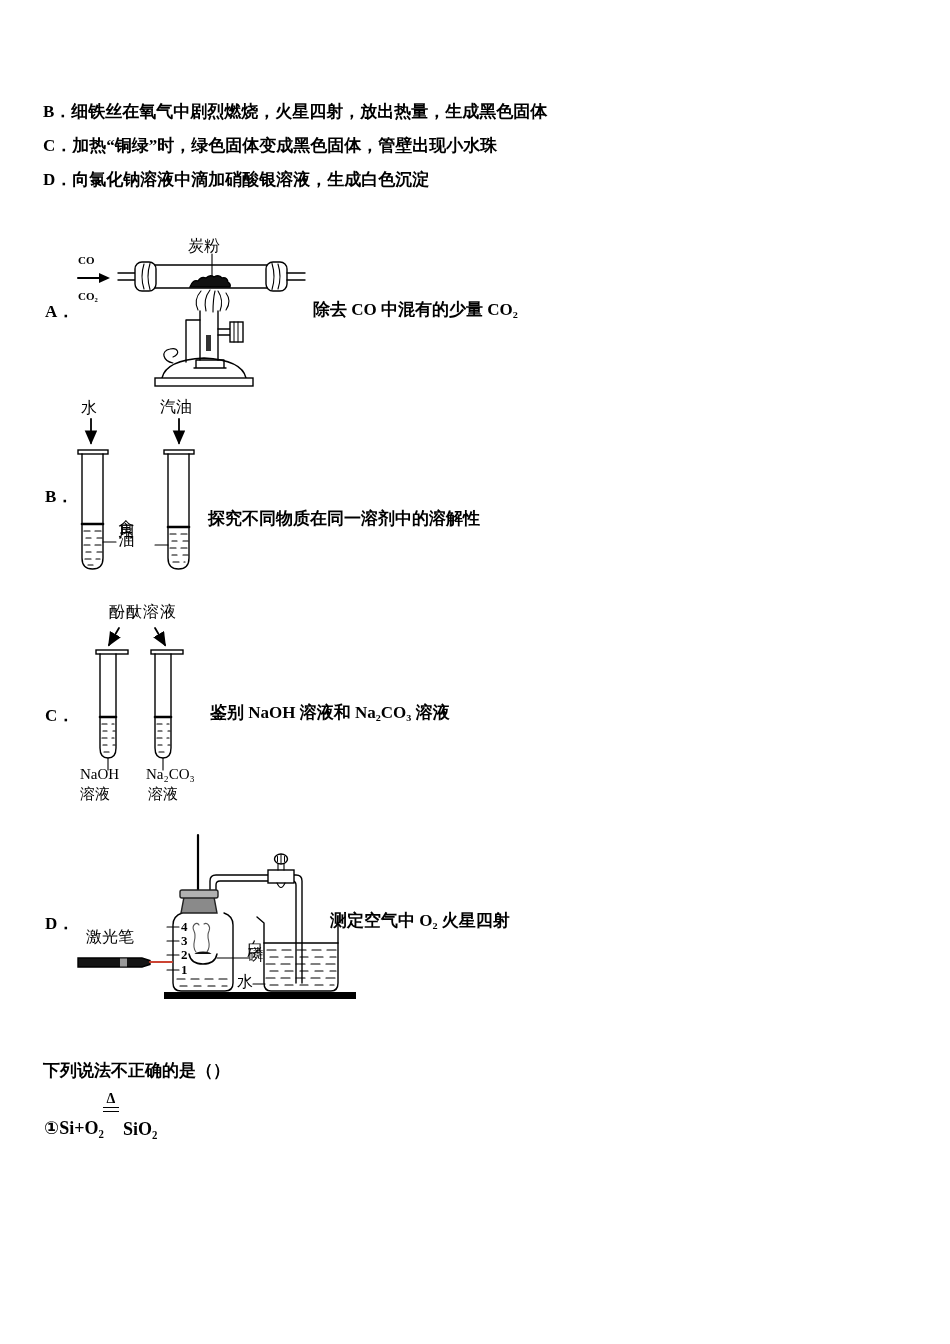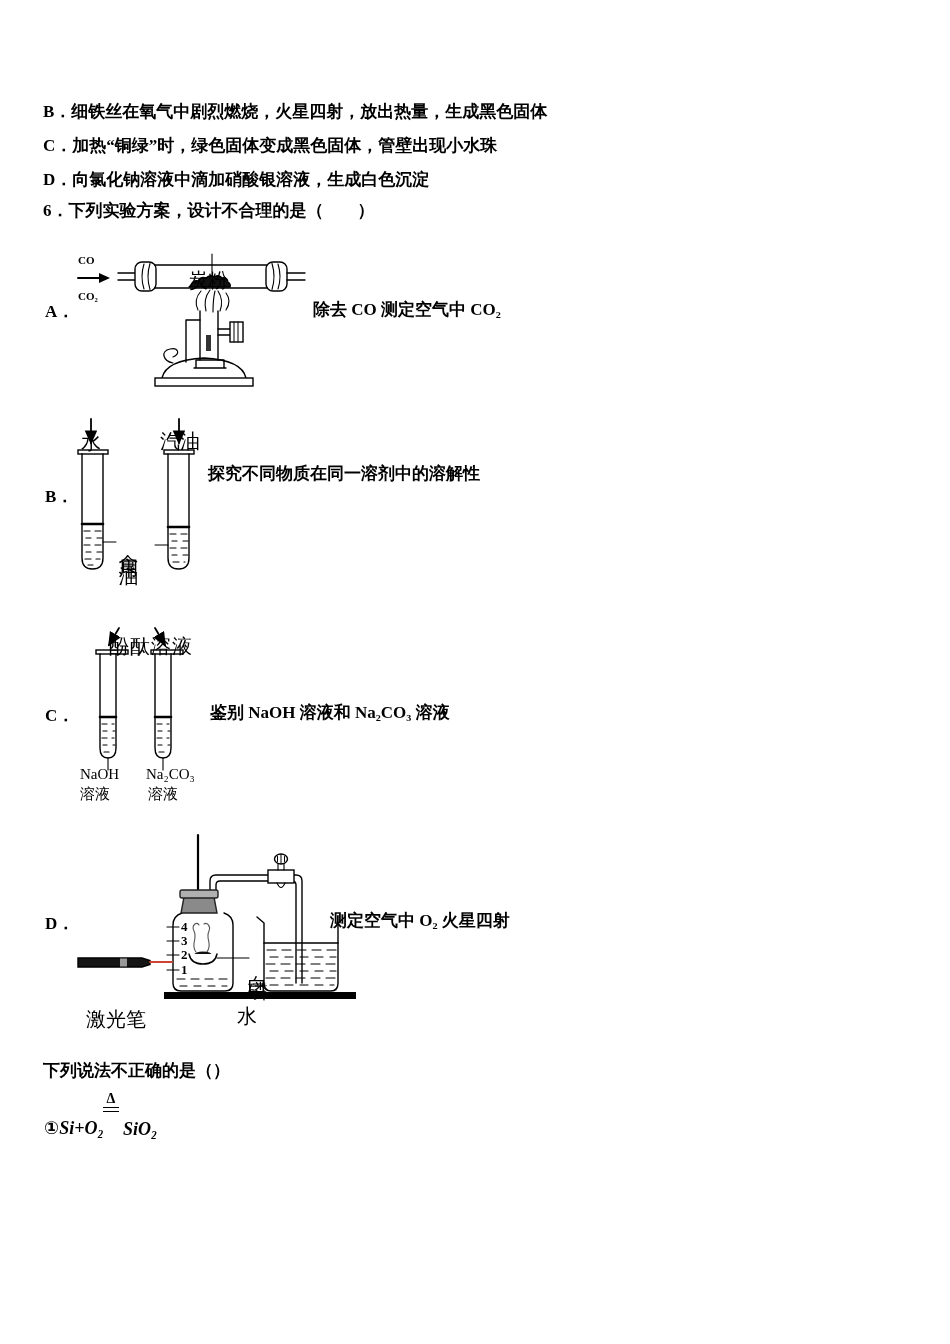--- a/index.html
+++ b/index.html
@@ -3,45 +3,44 @@
 <meta charset="utf-8">
 <style>
   html,body{margin:0;padding:0;background:#fff;}
   .page{
     position:relative;width:950px;height:1296px;background:#ffffff;
     font-family:"Liberation Serif","DejaVu Serif","DejaVu Sans",serif;
     color:#000;overflow:hidden;
   }
   .tline{position:absolute;font-size:17px;font-weight:bold;white-space:pre;line-height:1.2;}
   .opt-label{position:absolute;font-size:17px;font-weight:bold;}
-  .dlabel{position:absolute;font-size:20px;font-weight:normal;white-space:pre;line-height:1.1;margin-top:32px;}
+  .dlabel{position:absolute;font-size:16px;font-weight:normal;white-space:pre;line-height:1.1;}
   .dlabel-sm{position:absolute;font-size:15px;font-weight:normal;white-space:pre;line-height:1.1;}
   .chem{position:absolute;font-size:11px;font-weight:bold;white-space:pre;line-height:1.1;}
   .vert{writing-mode:vertical-rl;letter-spacing:6px;}
   .grad{position:absolute;font-size:13px;font-weight:bold;line-height:1;}
   svg{position:absolute;overflow:visible;}
-  .eq-part{position:absolute;font-size:18px;font-weight:bold;white-space:pre;font-style:italic;}
+  .eq-part{position:absolute;font-size:18px;font-weight:bold;white-space:pre;}
   .eq-cond{position:absolute;width:20px;text-align:center;}
   .eq-cond .delta{display:block;font-size:14px;font-weight:bold;line-height:1;}
   .eq-cond .dline{display:block;width:16px;height:3px;margin:1px auto 0;
     border-top:1.6px solid #000;border-bottom:1.6px solid #000;}
 </style>
 </head>
 <body>
 
 <div class="page">
 
   <div class="tline" style="left:43px;top:102px">B．细铁丝在氧气中剧烈燃烧，火星四射，放出热量，生成黑色固体</div>
   <div class="tline" style="left:43px;top:136px">C．加热“铜绿”时，绿色固体变成黑色固体，管壁出现小水珠</div>
   <div class="tline" style="left:43px;top:170px">D．向氯化钠溶液中滴加硝酸银溶液，生成白色沉淀</div>
 
-  <div class="tline" style="left:43px;top:201px">6．下列实验方案，设计不合理的是（　　）</div>
 
   <div class="opt-label" style="left:45px;top:300px">A．</div>
-  <div class="tline" style="left:313px;top:300px">除去 CO 测定空气中 CO₂</div>
+  <div class="tline" style="left:313px;top:300px">除去 CO 中混有的少量 CO₂</div>
 
   <svg style="left:70px;top:232px" width="250" height="152" viewBox="0 0 250 152">
     <g fill="none" stroke="#000" stroke-width="1.4" stroke-linecap="round">
       <g>
         <path d="M8,46 H29" stroke-width="2"></path>
         <polygon points="29,41 29,51 40,46" fill="#000" stroke="none"></polygon>
       </g>
       <path d="M48,41 H67 M48,48 H67"></path>
       <path d="M85,33 H197 M85,56 H197"></path>
       <g>
@@ -74,21 +73,21 @@
         <path d="M92,146 Q96,128 134,126 Q172,128 176,146"></path>
         <rect x="85" y="146" width="98" height="8" fill="#fff"></rect>
       </g>
     </g>
   </svg>
   <div class="dlabel" style="left:188px;top:237px">炭粉</div>
   <div class="chem" style="left:78px;top:254px">CO</div>
   <div class="chem" style="left:78px;top:290px">CO₂</div>
 
   <div class="opt-label" style="left:45px;top:485px">B．</div>
-  <div class="tline" style="left:208px;top:464px">探究不同物质在同一溶剂中的溶解性</div>
+  <div class="tline" style="left:208px;top:509px">探究不同物质在同一溶剂中的溶解性</div>
 
   <svg style="left:75px;top:393px" width="145" height="195" viewBox="0 0 145 195">
     <defs>
       <marker id="ahB" markerWidth="10" markerHeight="10" refX="7" refY="3.5" orient="auto">
         <path d="M0,0 L8,3.5 L0,7 Z" fill="#000"></path>
       </marker>
     </defs>
     <g fill="none" stroke="#000" stroke-width="1.4" stroke-linecap="round">
       <path d="M16,26 V50" stroke-width="1.8" marker-end="url(#ahB)"></path>
       <path d="M104,26 V50" stroke-width="1.8" marker-end="url(#ahB)"></path>
@@ -218,21 +217,21 @@
         <path d="M210,152 H274" stroke-dasharray="8,7"></path>
       </g>
       <path d="M193,151 H205" stroke-width="1.1"></path>
       <g>
         <polygon points="18,125 82,125 90,127.5 90,131.5 82,134 18,134" fill="#151515" stroke="#000"></polygon>
         <rect x="60" y="125.5" width="7" height="8" fill="#999" stroke="none"></rect>
       </g>
       <path d="M90,129 H112" stroke-width="2.2" stroke="#cc4433"></path>
     </g>
   </svg>
-  <div class="dlabel" style="left:86px;top:976px">激光笔</div>
+  <div class="dlabel" style="left:86px;top:928px">激光笔</div>
   <div class="grad" style="left:181px;top:920px">4</div>
   <div class="grad" style="left:181px;top:934px">3</div>
   <div class="grad" style="left:181px;top:948px">2</div>
   <div class="grad" style="left:181px;top:963px">1</div>
   <div class="dlabel vert" style="left:247px;top:927px">白磷</div>
   <div class="dlabel" style="left:237px;top:973px">水</div>
 
   <div class="tline" style="left:43px;top:1061px">下列说法不正确的是（）</div>
 
   <div class="eq-part" style="left:44px;top:1117px">①Si+O₂</div>

